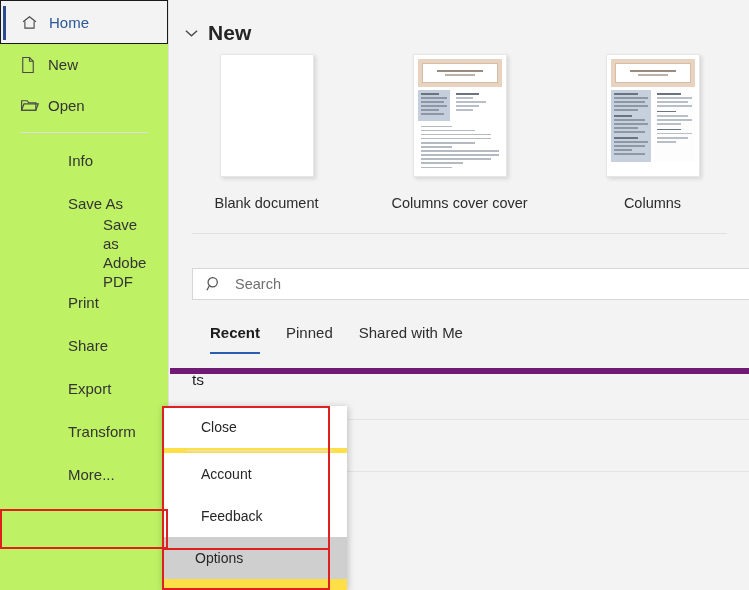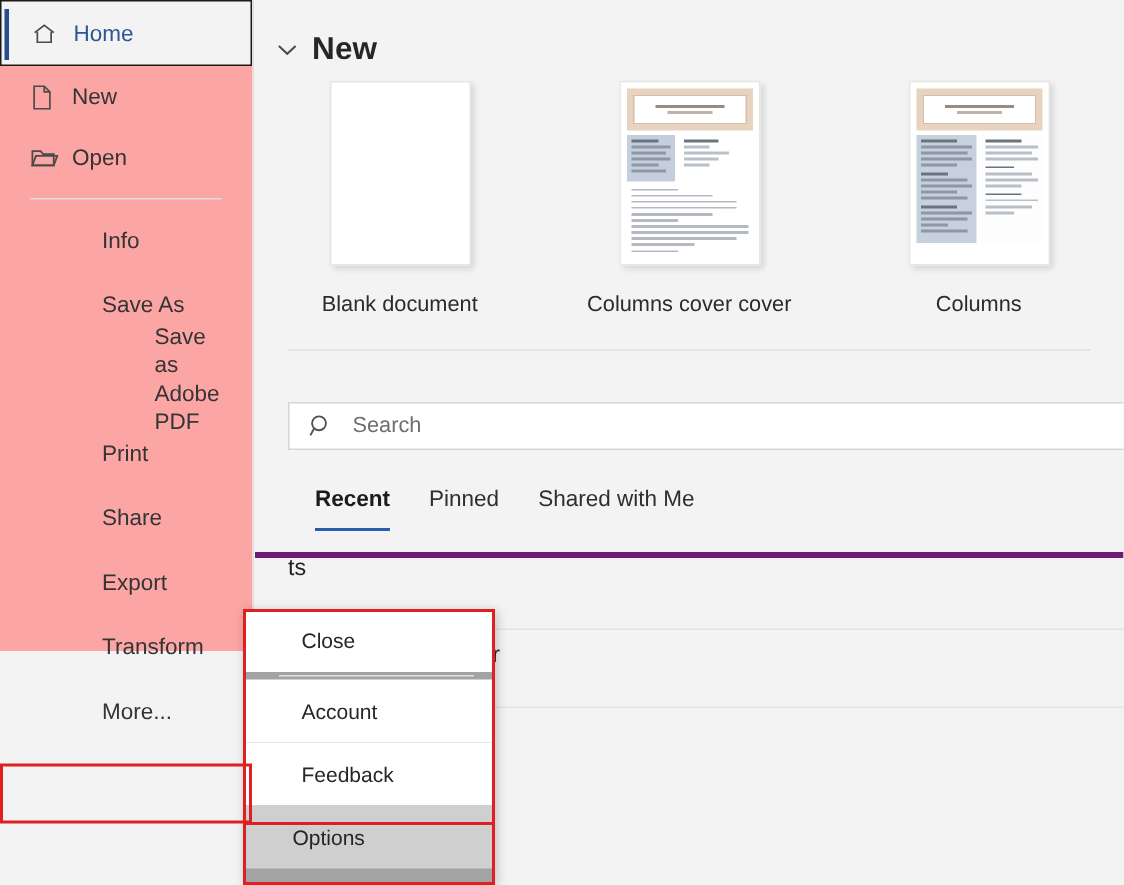--- a/index.html
+++ b/index.html
@@ -16,22 +16,22 @@
     width: 749px;
     height: 590px;
     background: #f3f3f3;
   }
 
   
   .sidebar {
     position: absolute;
     left: 0; top: 0;
     width: 169px;
-    height: 434px;
-    background: #fca5a5;
+    height: 590px;
+    background: #bef264;
     border-right: 1px solid #e1e1e1;
   }
 
   .nav-item {
     position: relative;
     height: 41px;
     display: flex;
     align-items: center;
     padding-left: 20px;
     font-size: 15px;
@@ -257,39 +257,39 @@
   }
   .file-row {
     height: 52px;
     border-bottom: 1px solid #e3e3e3;
     padding-left: 22px;
     display: flex;
     flex-direction: column;
     justify-content: center;
     cursor: pointer;
   }
-  .file-row:first-child { border-top: 4px solid #701a75; gap: 16px; }
+  .file-row:first-child { border-top: 6px solid #701a75; gap: 16px; }
   .file-name {
     font-size: 15.5px;
     color: #1f1f1f;
   }
   .file-path {
     font-size: 12.5px;
     color: #6a6a6a;
     margin-top: 3px;
   }
 
   
   .popup {
     position: absolute;
     left: 162px;
     top: 406px;
-    width: 168px;
+    width: 185px;
     height: 184px;
-    background: #a3a3a3;
+    background: #fde047;
     box-shadow: 1px 1px 7px rgba(0,0,0,0.22);
     z-index: 30;
   }
   .menu-item {
     height: 42px;
     display: flex;
     align-items: center;
     padding-left: 39px;
     font-size: 14px;
     color: #262626;

